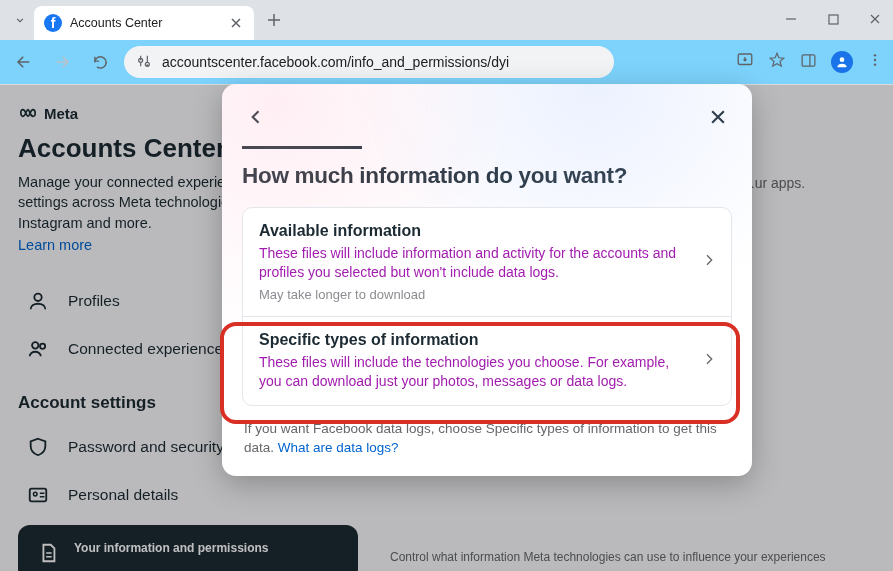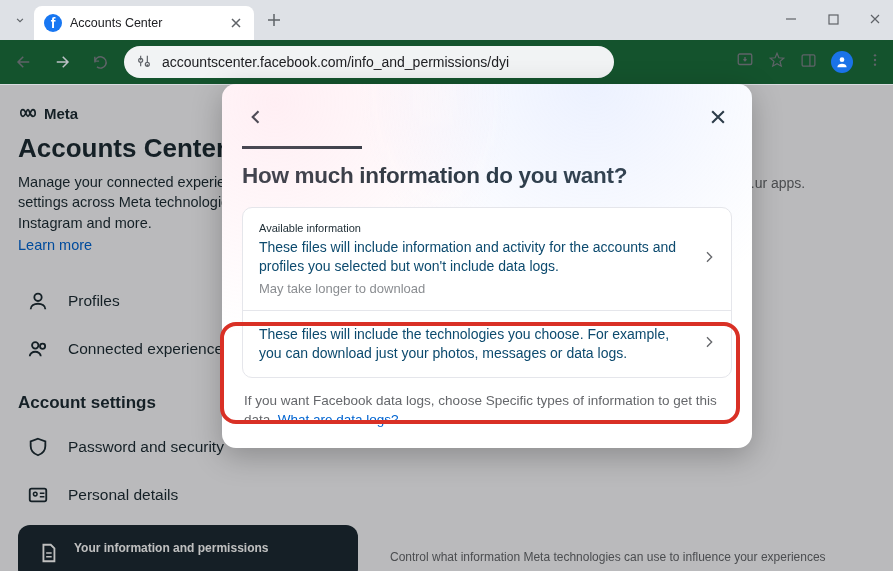--- a/index.html
+++ b/index.html
@@ -9,21 +9,21 @@
   .browser-chrome { width: 100%; background: #fff; border-bottom: 1px solid #dadce0; }
   .tab-strip { display: flex; align-items: center; height: 40px; background: #dee1e6; padding: 0 6px; position: relative; }
   .tab-dropdown { width: 28px; height: 28px; display:flex; align-items:center; justify-content:center; border-radius: 6px; }
   .tab { display: flex; align-items: center; background: #fff; height: 34px; margin-top: 6px; border-radius: 8px 8px 0 0; padding: 0 10px; width: 220px; gap: 8px; }
   .tab .favicon { width: 18px; height: 18px; background:#1877f2; border-radius:50%; display:flex;align-items:center;justify-content:center;color:#fff;font-weight:bold;font-size:14px;}
   .tab-title { font-size: 12.5px; color: #202124; flex:1; white-space:nowrap; overflow:hidden; }
   .tab-close { width:16px; height:16px; display:flex;align-items:center;justify-content:center; color:#5f6368;}
   .new-tab { width: 28px; height: 28px; display:flex;align-items:center;justify-content:center; margin-left:6px; color:#5f6368;}
   .win-controls { position:absolute; right:6px; top:0; height:40px; display:flex; align-items:center; gap:18px; color:#5f6368;}
   .win-controls span{ width:24px; text-align:center;}
-  .toolbar { display:flex; align-items:center; height:44px; padding: 0 10px; gap: 10px; background:#14532d;}
+  .toolbar { display:flex; align-items:center; height:44px; padding: 0 10px; gap: 10px; background:#7dd3fc;}
   .nav-btn { width:28px; height:28px; display:flex;align-items:center;justify-content:center;color:#5f6368; border-radius:50%;}
   .nav-btn.disabled{ color:#bdc1c6;}
   .addr { flex:1; display:flex; align-items:center; background:#f1f3f4; border-radius:18px; height:32px; padding: 0 12px; gap:10px; max-width: 490px;}
   .addr-icon{ color:#5f6368; font-size:14px;}
   .addr-text{ font-size:14px; color:#202124;}
   .toolbar-right{ display:flex; align-items:center; gap:14px; margin-left:auto; color:#5f6368;}
   .profile-icon{ width:22px;height:22px;border-radius:50%;background:#1a73e8;display:flex;align-items:center;justify-content:center;color:#fff;}
 
   
   .page { position: relative; height: calc(571px - 84px); background: #f8f9fb;}
@@ -49,22 +49,22 @@
   
   .modal{ position:absolute; left:222px; top:84px; width:530px; background:#fff; border-radius:14px; box-shadow: 0 8px 30px rgba(0,0,0,0.25); padding: 18px 20px 18px 20px;}
   .modal::before{ content:""; position:absolute; inset:0; border-radius:14px; background: radial-gradient(circle at 10% 5%, rgba(255,190,210,0.25), transparent 40%), radial-gradient(circle at 70% 0%, rgba(180,200,255,0.25), transparent 45%); pointer-events:none;}
   .modal-header{ display:flex; align-items:center; justify-content:space-between; height:30px; margin-bottom:14px;}
   .modal-back,.modal-close{ width:28px;height:28px;display:flex;align-items:center;justify-content:center; color:#1c2b33;}
   .progress{ width:120px; height:3px; background:#1c2b33; margin-bottom:14px;}
   .modal-title{ font-size:22.5px; font-weight:700; color:#1c2b33; margin-bottom:18px; letter-spacing:-0.3px;}
   .option-card{ background:#fff; border:1px solid #e5e6eb; border-radius:10px; margin-bottom:4px; position:relative;}
   .option{ padding:14px 48px 14px 16px; position:relative; border-bottom:1px solid #e5e6eb;}
   .option:last-child{ border-bottom:none;}
-  .opt-title{ font-size:11px; font-weight:400; color:#1c2b33; margin-bottom:4px;}
-  .opt-desc{ font-size:14px; color:#0c4a6e; line-height:1.38;}
+  .opt-title{ font-size:16px; font-weight:700; color:#1c2b33; margin-bottom:4px;}
+  .opt-desc{ font-size:14px; color:#a21caf; line-height:1.38;}
   .opt-note{ font-size:13px; color:#8a8d91; margin-top:4px;}
   .chevron{ position:absolute; right:14px; top:50%; transform:translateY(-50%); color:#65676b;}
   .highlight{ position:absolute; border:4px solid #d93025; border-radius:16px; pointer-events:none;}
   .footer-note{ font-size:13.5px; color:#65676b; line-height:1.4; margin-top:14px; padding: 0 2px;}
   .footer-note a{ color:#0064d1; text-decoration:none;}
 </style>
 </head>
 <body>
 
 <div class="browser-chrome">
@@ -238,20 +238,21 @@
   <div class="option-card">
     <div class="option">
       <div class="opt-title">Available information</div>
       <div class="opt-desc">These files will include information and activity for the accounts and profiles you selected but won't include data logs.</div>
       <div class="opt-note">May take longer to download</div>
       <span class="chevron"><svg width="16" height="16" viewBox="0 0 24 24">
             <path d="M9 5l7 7-7 7" fill="none" stroke="#65676b" stroke-width="2"></path>
           </svg></span>
     </div>
     <div class="option">
+      <div class="opt-title">Specific types of information</div>
       <div class="opt-desc">These files will include the technologies you choose. For example, you can download just your photos, messages or data logs.</div>
       <span class="chevron"><svg width="16" height="16" viewBox="0 0 24 24">
             <path d="M9 5l7 7-7 7" fill="none" stroke="#65676b" stroke-width="2"></path>
           </svg></span>
     </div>
   </div>
 
   <div class="highlight" style="left:-2px; top:238px; width:520px; height:102px;"></div>
 
   <div class="footer-note">

